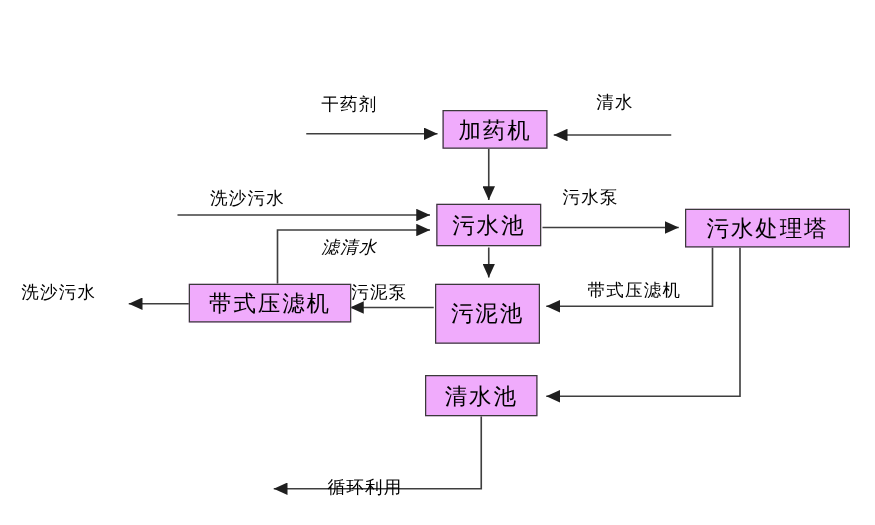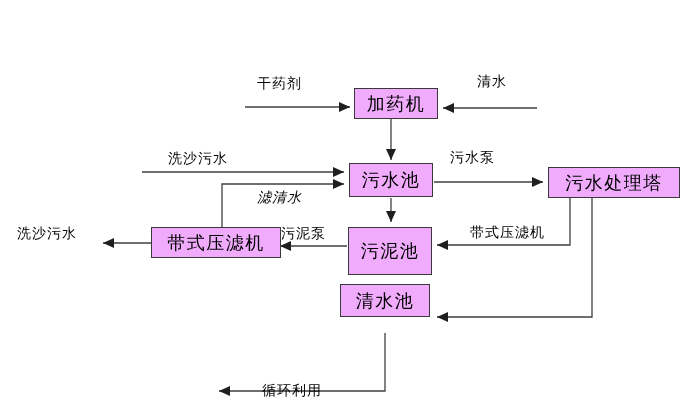--- a/index.html
+++ b/index.html
@@ -61,21 +61,21 @@
   </div>
       <div class="node" style="left: 548px; top: 167px; width: 132px; height: 31px;">
     <span>污水处理塔</span>
   </div>
       <div class="node" style="left: 151px; top: 227px; width: 130px; height: 31px;">
     <span>带式压滤机</span>
   </div>
       <div class="node" style="left: 348px; top: 227px; width: 84px; height: 48px;">
     <span>污泥池</span>
   </div>
-      <div class="node" style="left: 340px; top: 284px; width: 90px; height: 33px;">
+      <div class="node" style="left: 340px; top: 300px; width: 90px; height: 33px;">
     <span>清水池</span>
   </div>
     </div>
   <div id="labels-layer">
       <div class="flow-label" style="left: 257px; top: 76px;">干药剂</div>
       <div class="flow-label" style="left: 477px; top: 74px;">清水</div>
       <div class="flow-label" style="left: 168px; top: 151px;">洗沙污水</div>
       <div class="flow-label" style="left: 450px; top: 150px;">污水泵</div>
       <div class="flow-label" style="left: 257px; top: 190px; font-style: italic;">滤清水</div>
       <div class="flow-label" style="left: 281px; top: 226px;">污泥泵</div>

